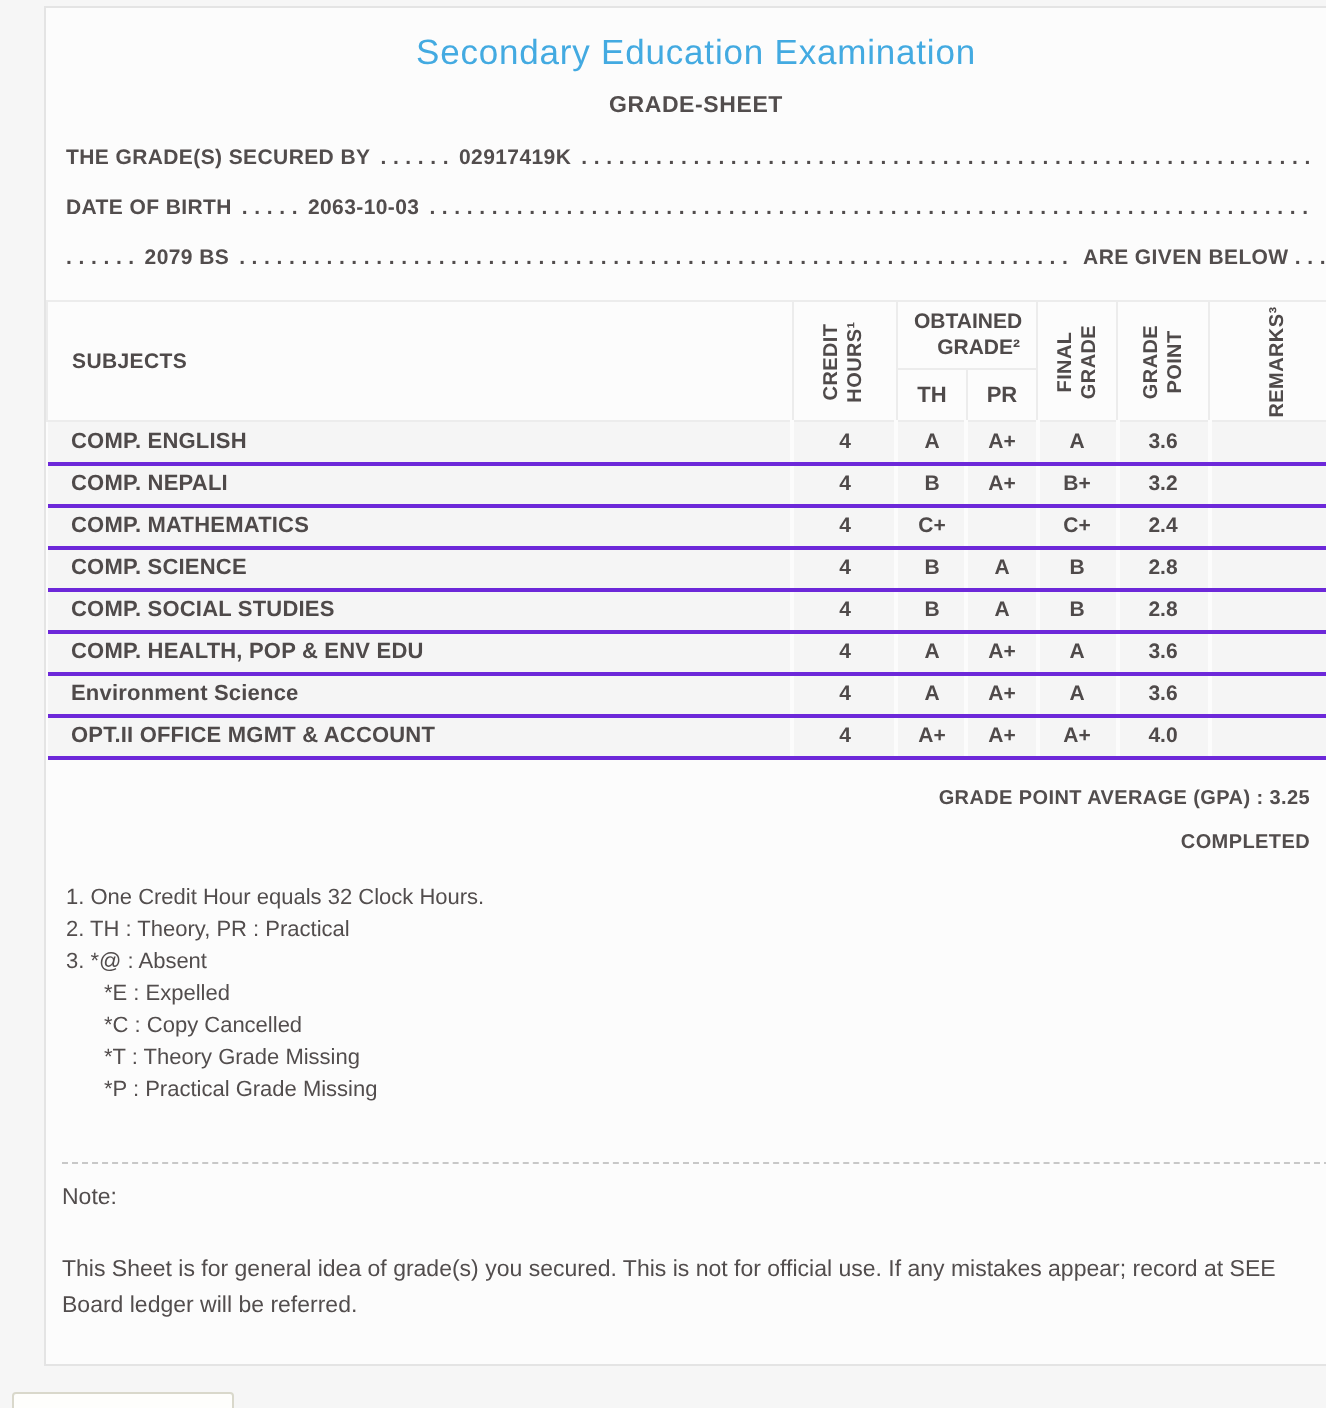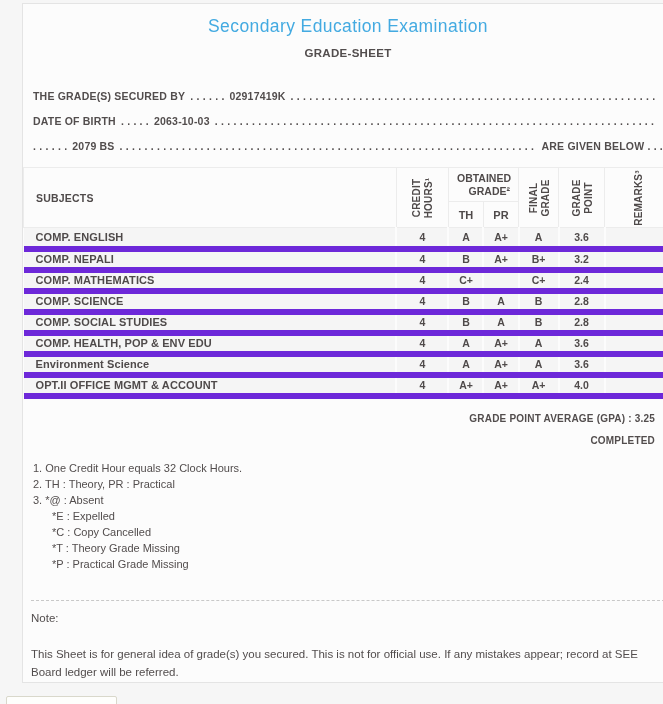--- a/index.html
+++ b/index.html
@@ -32,21 +32,21 @@
     letter-spacing: 0.4px;
     font-weight: 400;
   }
   .subtitle {
     text-align: center;
     margin-top: 10px;
     font-size: 11.5px;
     font-weight: 700;
     letter-spacing: 0.3px;
   }
-  .info-lines { margin: 31px 10px 0 10px; }
+  .info-lines { margin: 14px 10px 0 10px; }
   .info-line {
     display: flex;
     align-items: baseline;
     height: 25px;
     font-size: 10.5px;
     font-weight: 700;
     letter-spacing: 0.2px;
     white-space: nowrap;
     overflow: hidden;
   }
@@ -104,21 +104,21 @@
   col.c-subj   { width: auto; }
   col.c-credit { width: 52px; }
   col.c-th     { width: 35px; }
   col.c-pr     { width: 35px; }
   col.c-final  { width: 40px; }
   col.c-gp     { width: 46px; }
   col.c-rem    { width: 68px; }
 
   tbody td {
     background: #f5f5f5;
-    border-bottom: 6px solid #6d28d9;
+    border-bottom: 2px solid #6d28d9;
     border-left: 2px solid #fcfcfc;
     height: 21px;
     text-align: center;
     font-weight: 700;
   }
   tbody td.subj {
     text-align: left;
     padding-left: 12px;
     border-left: none;
     font-size: 11px;

